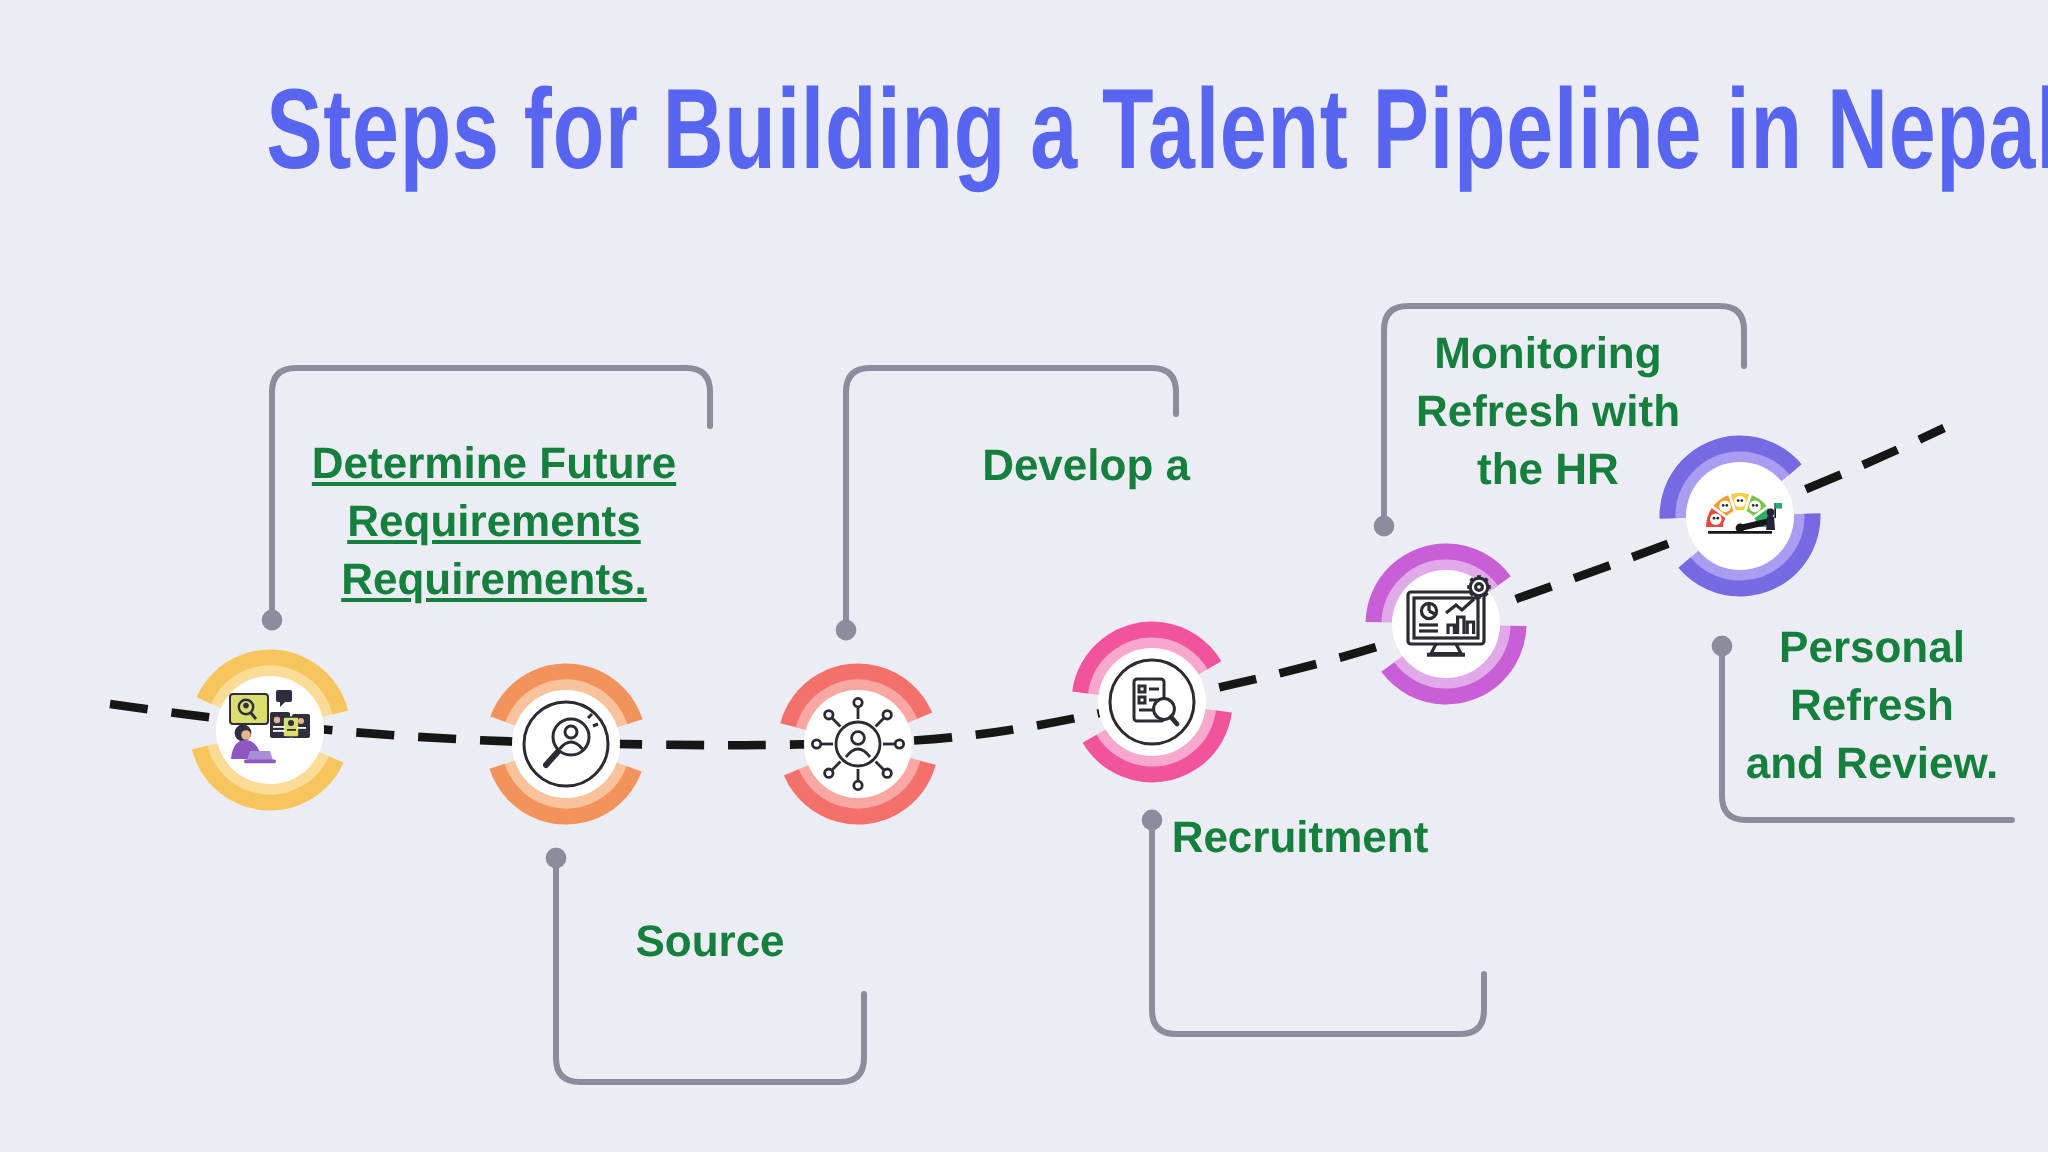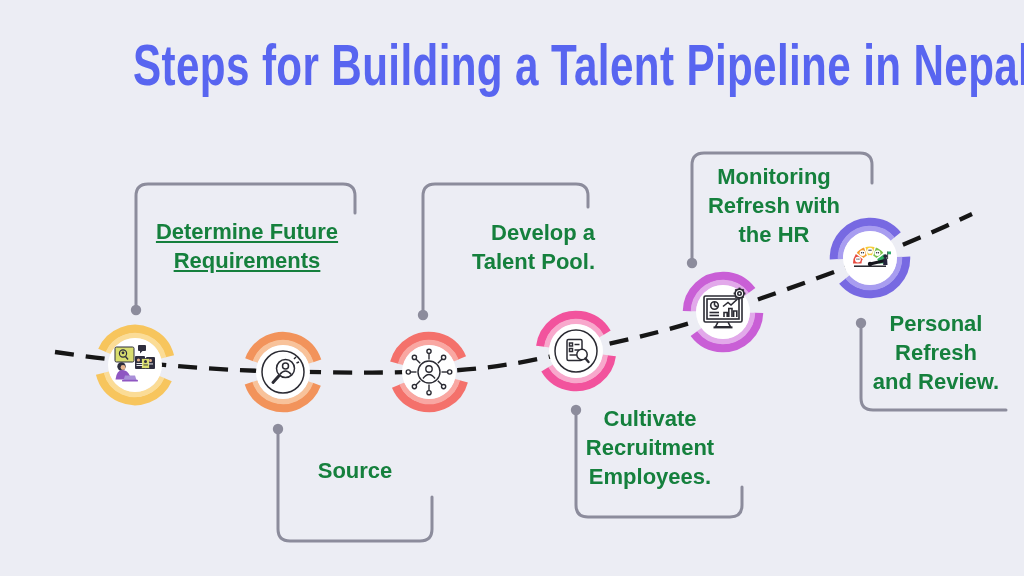--- a/index.html
+++ b/index.html
@@ -237,32 +237,30 @@
         <rect x="67.6" y="43.5" width="3.4" height="2.8" fill="#2FA86B"></rect>
         <circle cx="65.3" cy="48.2" r="1.9" fill="#23233A"></circle>
         <path d="M63.5,50.5 q1.8,-1.2 3.6,0 l0.4,6.5 h-4.4 z" fill="#23233A"></path>
       </g>
     </g>
   </svg>
 
   <div class="step-label l1">
     <span>Determine Future</span>
     <span>Requirements</span>
+    <span>Requirements.</span>
   </div>
   <div class="step-label l2">
     <span>Source</span>
   </div>
   <div class="step-label l3">
     <span>Develop a</span>
-    <span>Talent Pool.</span>
   </div>
   <div class="step-label l4">
-    <span>Cultivate</span>
     <span>Recruitment</span>
-    <span>Employees.</span>
   </div>
   <div class="step-label l5">
     <span>Monitoring</span>
     <span>Refresh with</span>
     <span>the HR</span>
   </div>
   <div class="step-label l6">
     <span>Personal</span>
     <span>Refresh</span>
     <span>and Review.</span>

